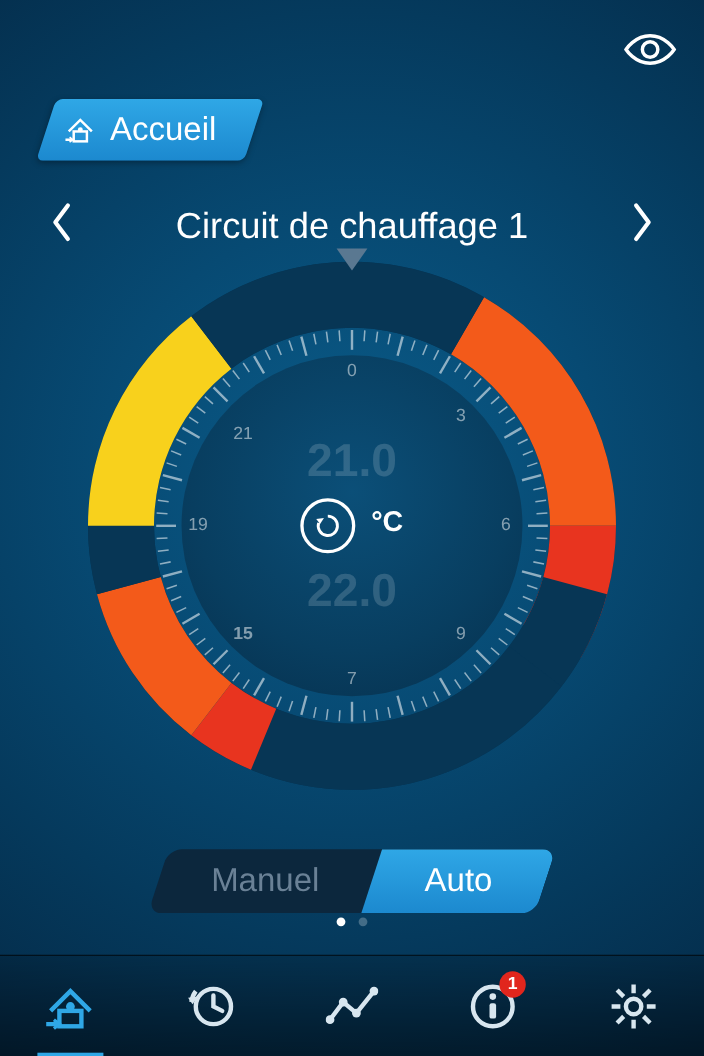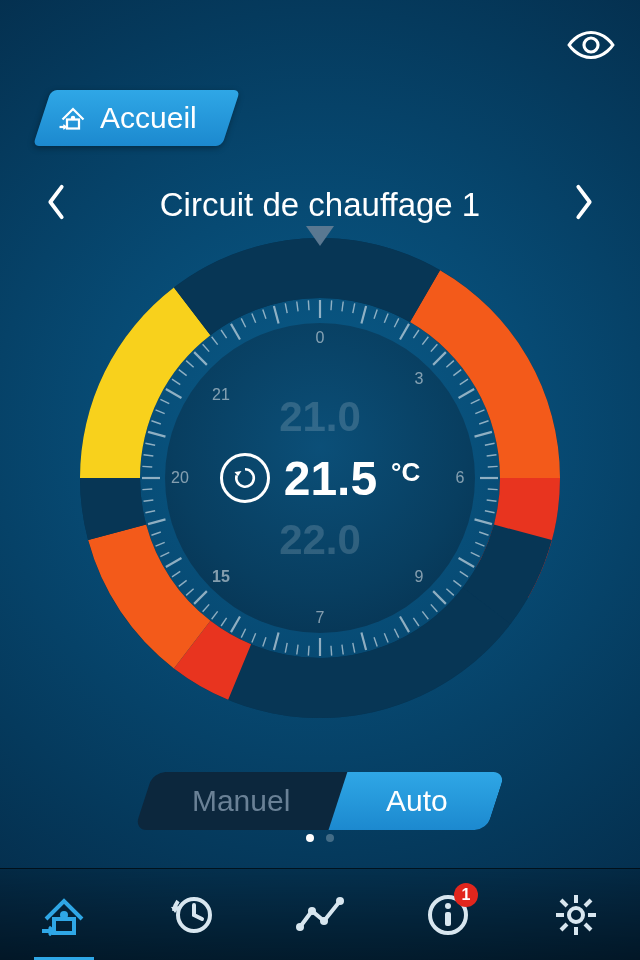--- a/index.html
+++ b/index.html
@@ -361,33 +361,32 @@
         <line x1="226.7663377848308" y1="73.52281467546175" x2="228.05854708780933" y2="83.33811880306249" stroke="rgba(255,255,255,0.55)" stroke-width="1.4"></line>
         <line x1="238.35824299703444" y1="72.38111166352857" x2="239.00573397641287" y2="82.25991500359075" stroke="rgba(255,255,255,0.55)" stroke-width="1.4"></line>
       </svg>
     <div id="hour-labels">
         <div class="hour-label" style="left: 250px; top: 110px;">0</div>
         <div class="hour-label" style="left: 348.995px; top: 151.005px;">3</div>
         <div class="hour-label" style="left: 390px; top: 250px;">6</div>
         <div class="hour-label" style="left: 348.995px; top: 348.995px;">9</div>
         <div class="hour-label" style="left: 250px; top: 390px;">7</div>
         <div class="hour-label" style="left: 151.005px; top: 348.995px; font-weight: bold;">15</div>
-        <div class="hour-label" style="left: 110px; top: 250px;">20</div>
+        <div class="hour-label" style="left: 110px; top: 250px;">19</div>
         <div class="hour-label" style="left: 151.005px; top: 167px;">21</div>
       </div>
     <div class="inner-face">
       <div class="face-top">21.0</div>
       <div class="face-mid">
         <div class="undo-circle">
           <svg viewBox="0 0 32 32">
               <path d="M16 6 a10 10 0 1 1 -9.5 7" fill="none" stroke="#fff" stroke-width="3"></path>
               <path d="M4 9 L8 14 L12 8" fill="#fff"></path>
             </svg>
         </div>
-        <div class="face-current">21.5</div>
         <div class="face-unit">°C</div>
       </div>
       <div class="face-bottom">22.0</div>
     </div>
   </div>
 </div>
 
 <div class="toggle-wrap">
   <div class="half" id="tg-manual">
     <span class="toggle-opt">Manuel</span>

